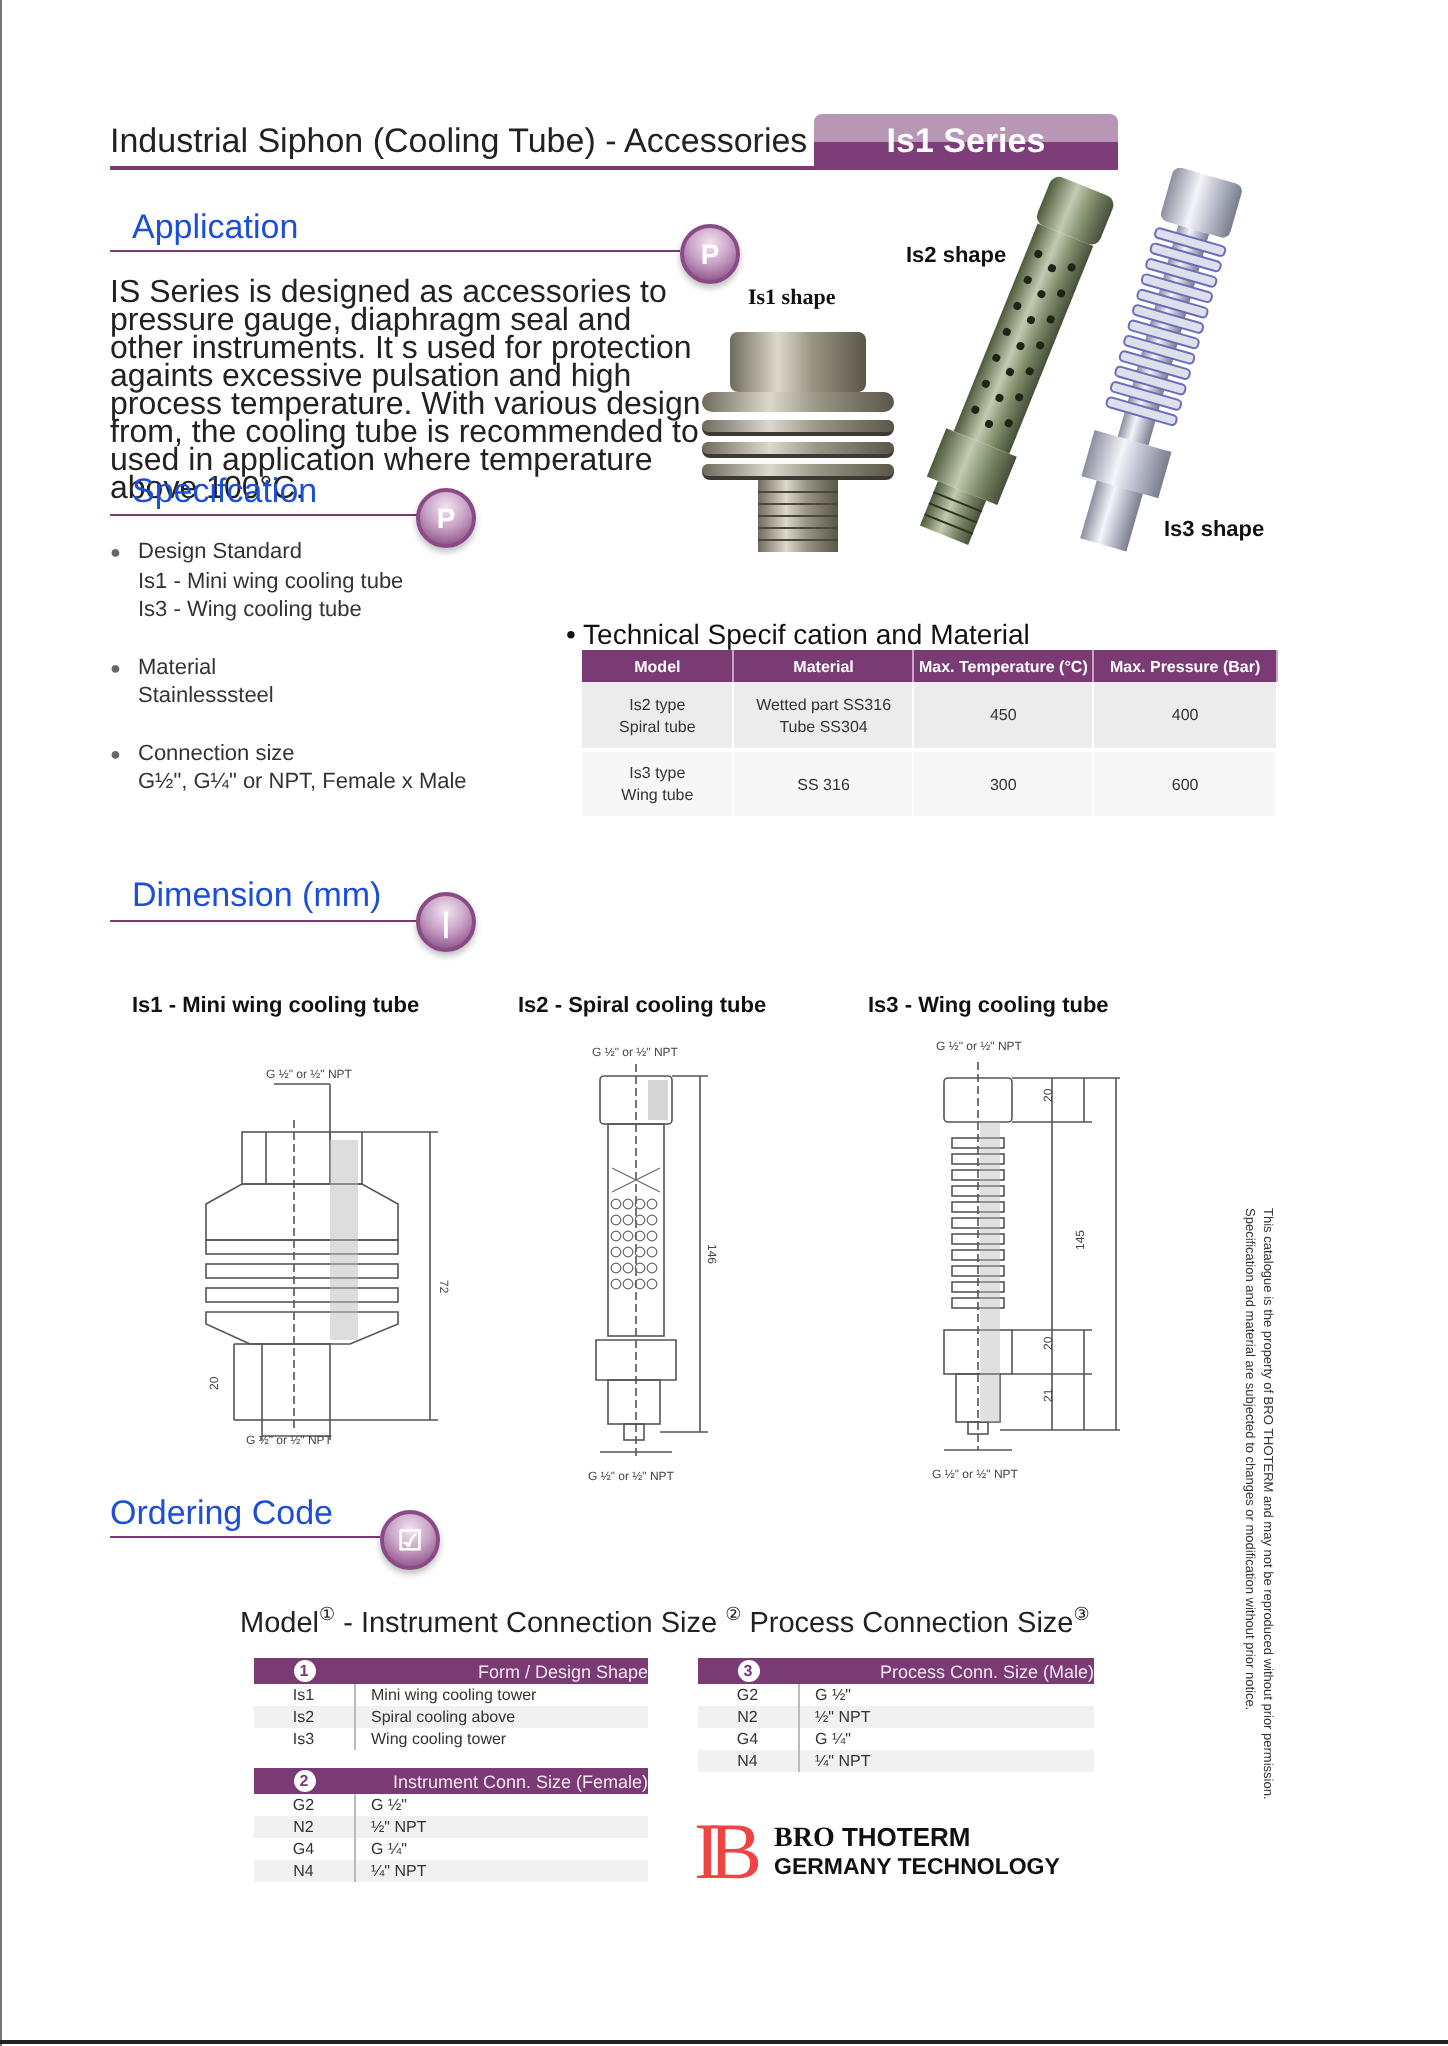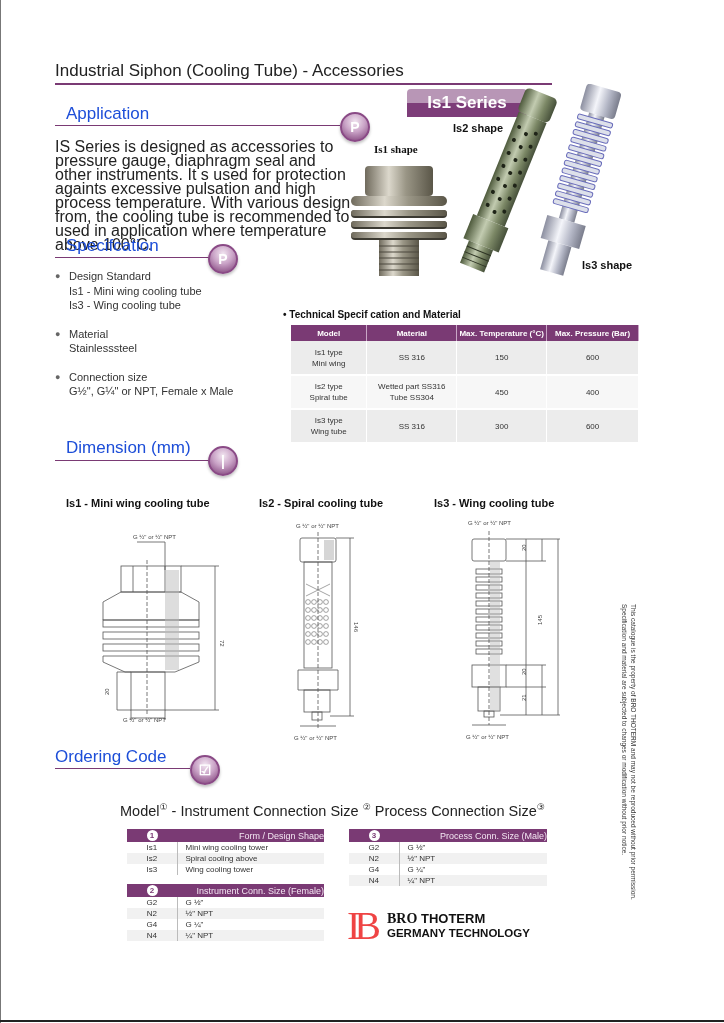--- a/index.html
+++ b/index.html
@@ -4,22 +4,22 @@
 <style>
   * { box-sizing: border-box; margin: 0; padding: 0; }
   html, body { width: 724px; height: 1023px; background: #fff; overflow: hidden; }
   body { position: relative; font-family: "Liberation Sans", sans-serif; color: #222; }
   .page-border-left { position: absolute; left: 0; top: 0; width: 1px; height: 1023px; background: #777; }
   .page-border-bottom { position: absolute; left: 0; top: 1020px; width: 724px; height: 2px; background: #222; }
 
   
   .header-title { position: absolute; left: 55px; top: 61px; font-size: 17px; color: #222; white-space: nowrap; }
   .header-rule { position: absolute; left: 55px; top: 83px; width: 497px; height: 2px; background: #7a3a74; }
-  .series-badge { position: absolute; left: 407px; top: 57px; width: 120px; height: 28px; border-radius: 4px 4px 0 0;
-    background: linear-gradient(#b896b6 0%, #b896b6 50%, #7d3d79 50%, #7d3d79 100%); margin-top: 32px; }
+  .series-badge { position: absolute; left: 407px; top: 57px; width: 152px; height: 28px; border-radius: 4px 4px 0 0;
+    background: linear-gradient(#b896b6 0%, #b896b6 50%, #7d3d79 50%, #7d3d79 100%); }
   .series-badge span { display: block; text-align: center; color: #fff; font-weight: bold; font-size: 17px; line-height: 28px; }
 
   
   .sec-title { position: absolute; font-size: 17px; color: #1d4ed8; white-space: nowrap; }
   .sec-rule { position: absolute; height: 1px; background: #7a3a74; }
   .sec-icon { position: absolute; width: 30px; height: 30px; border-radius: 50%; border: 2px solid #8a4a86;
     background: radial-gradient(circle at 50% 30%, #f2e6f1 0%, #c9a2c6 45%, #7a3a74 100%);
     display: flex; align-items: center; justify-content: center; color: #fff; font-size: 14px; font-weight: bold;
     box-shadow: 0 2px 3px rgba(0,0,0,0.25); }
 
@@ -31,21 +31,21 @@
   .spec-group { margin-bottom: 14px; }
   .spec-group .bullet-line { display: flex; }
   .spec-group .dot { width: 14px; color: #666; font-size: 9px; }
   .spec-group .sub { padding-left: 14px; }
 
   
   .shape-label { position: absolute; font-size: 11px; font-weight: bold; color: #111; white-space: nowrap; }
   .product { position: absolute; }
 
   
-  .tech-title { position: absolute; left: 283px; top: 309px; font-size: 10px; font-weight: bold; color: #111; white-space: nowrap; }
+  .tech-title { position: absolute; left: 283px; top: 309px; font-size: 14px; font-weight: normal; color: #111; white-space: nowrap; }
   .tech-table { position: absolute; left: 291px; top: 325px; width: 348px; border-collapse: collapse; font-size: 8px; }
   .tech-table th { background: #7a3a74; color: #fff; font-weight: bold; height: 16px; font-size: 8px; border-right: 1px solid #c9a6c6; }
   .tech-table td { background: #ececec; text-align: center; height: 34px; color: #333; border-right: 1px solid #fff; border-bottom: 2px solid #fff; line-height: 11px; }
   .tech-table tr:nth-child(even) td { background: #f7f7f7; }
 
   
   .dim-label { position: absolute; font-size: 11px; font-weight: bold; color: #111; white-space: nowrap; }
   .drawing { position: absolute; }
   .draw-text { font-family: "Liberation Sans", sans-serif; font-size: 6px; fill: #444; }
 
@@ -231,26 +231,20 @@
   <thead>
     <tr>
       <th style="width:76px">Model</th>
       <th style="width:90px">Material</th>
       <th style="width:90px">Max. Temperature (°C)</th>
       <th style="width:92px">Max. Pressure (Bar)</th>
     </tr>
   </thead>
   <tbody>
     <tr>
-      <td><span>Is1 type</span><br><span>Mini wing</span></td>
-      <td>SS 316</td>
-      <td>150</td>
-      <td>600</td>
-    </tr>
-    <tr>
       <td><span>Is2 type</span><br><span>Spiral tube</span></td>
       <td><span>Wetted part SS316</span><br><span>Tube SS304</span></td>
       <td>450</td>
       <td>400</td>
     </tr>
     <tr>
       <td><span>Is3 type</span><br><span>Wing tube</span></td>
       <td>SS 316</td>
       <td>300</td>
       <td>600</td>

